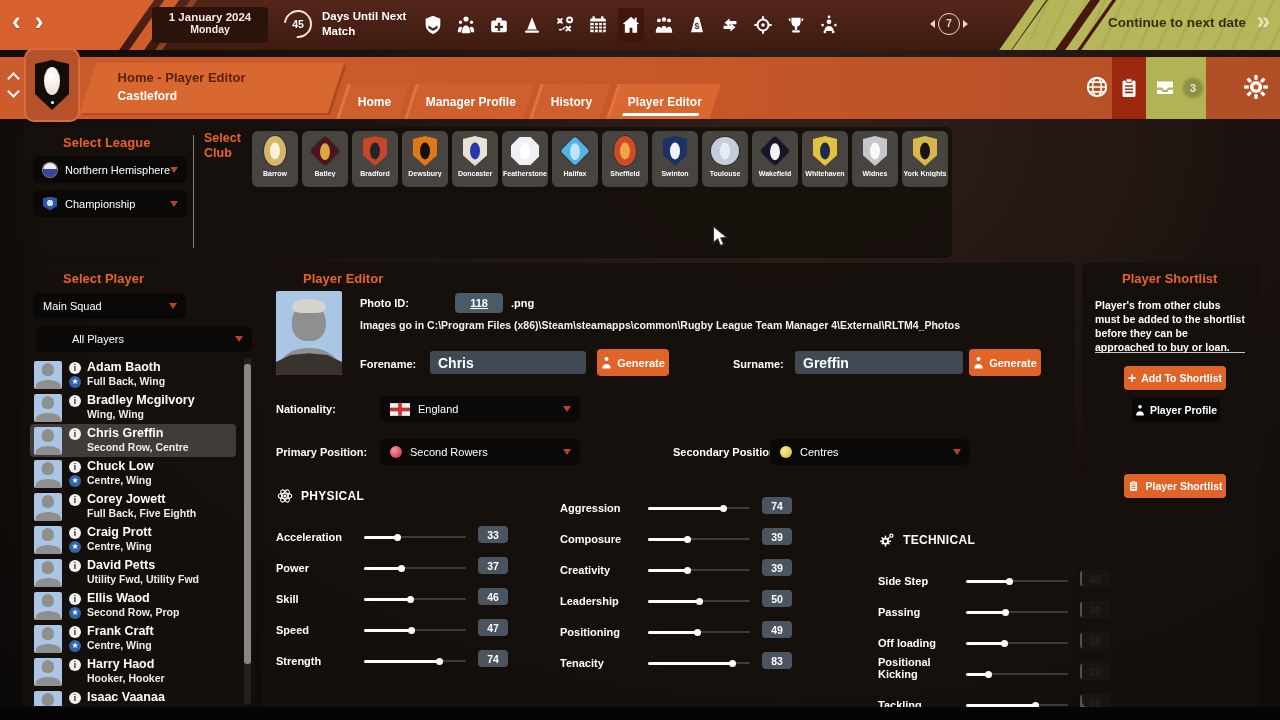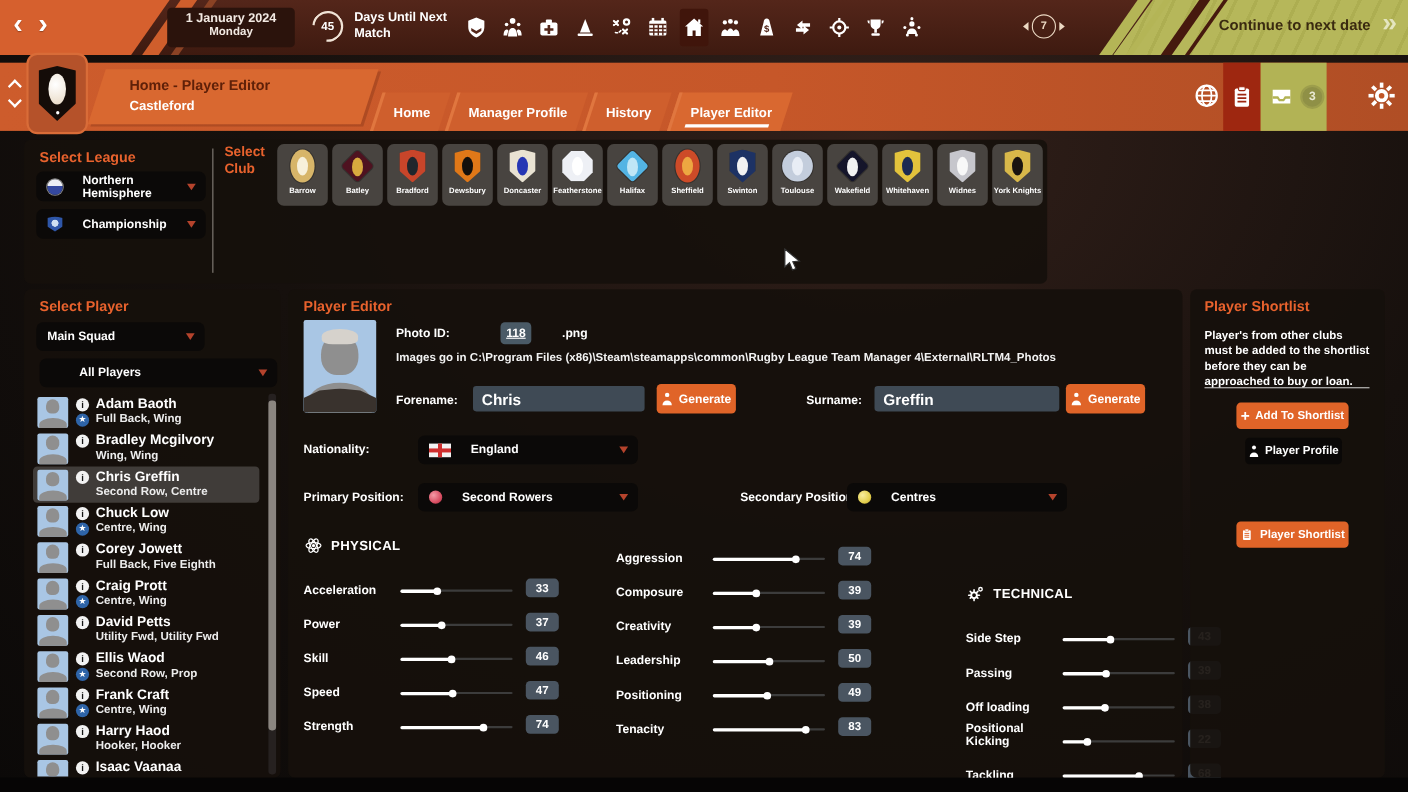--- a/index.html
+++ b/index.html
@@ -63,24 +63,24 @@
   .hdr-olivebox svg { width:24px; height:24px; margin-left:7px; }
   .inbox-count { width:22px; height:22px; margin-left:5px; background:#8f9046; border:2px solid #9d9e4c; border-radius:50%; color:#e9e9d2; font-size:11px; font-weight:bold; text-align:center; line-height:18px; }
   .hdr-gear { position:absolute; left:1242px; top:16px; width:28px; height:28px; }
 
   
   .panel { position:absolute; background:rgba(22,16,12,.93); border-radius:6px; }
   .p-top { left:22px; top:127px; width:930px; height:131px; }
   .p-player { left:22px; top:263px; width:233px; height:444px; }
   .p-editor { left:262px; top:263px; width:813px; height:444px; }
   .p-short { left:1082px; top:263px; width:177px; height:444px; }
-  .ptitle { position:absolute; color:#e8622d; font-size:13px; font-weight:bold; }
+  .ptitle { position:absolute; color:#e8622d; font-size:13px; font-weight:bold;margin-left:27px; }
   .vdiv { position:absolute; left:193px; top:135px; width:1px; height:113px; background:rgba(230,222,214,.55); }
 
-  .dd { position:absolute; background:#0b0908; border-radius:6px; display:flex; align-items:center; padding:0 10px; color:#fff; font-size:11px; font-weight:bold;gap:10px; }
+  .dd { position:absolute; background:#0b0908; border-radius:6px; display:flex; align-items:center; padding:0 10px; color:#fff; font-size:11px; font-weight:normal; }
   .dd .tri { position:absolute; right:9px; top:50%; margin-top:-3px; width:0; height:0; border-left:4.5px solid transparent; border-right:4.5px solid transparent; border-top:6px solid #b5432c; }
   .dd-ico { width:14px; height:14px; margin-right:8px; border-radius:50%; flex:none; }
   .ico-hemi { background:linear-gradient(180deg,#eceef5 46%,#3448a0 46%); box-shadow:0 0 0 1px rgba(255,255,255,.5); }
   .ico-champ { border-radius:0; clip-path:polygon(50% 0,100% 12%,100% 68%,50% 100%,0 68%,0 12%); background:radial-gradient(circle at 50% 42%, #cfe0f2 0 28%, #2e56a8 32%); }
   .dot-red { background:radial-gradient(circle at 35% 35%, #f59aa6, #d94f63 60%, #a62b3f); }
   .dot-yel { background:radial-gradient(circle at 35% 35%, #f7ec9e, #e3cf4e 60%, #b89a28); }
   .flag { width:20px; height:13px; margin-right:8px; flex:none; }
 
   .sel-club-lbl { position:absolute; left:204px; top:131px; color:#e8622d; font-size:12.5px; font-weight:bold; line-height:15px; }
   .club-strip { position:absolute; left:252px; top:131px; display:flex; }
@@ -111,21 +111,21 @@
   .ppos { color:#ececec; font-size:10.5px; font-weight:bold; margin-left:6px; white-space:nowrap; }
   .scrollbar { position:absolute; left:244px; top:358px; width:7px; height:346px; background:#262120; border-radius:3px; }
   .thumb { position:absolute; left:0; top:6px; width:7px; height:300px; background:#8b8680; border-radius:3px; }
 
   
   .photo { position:absolute; left:276px; top:291px; width:66px; height:84px; border-radius:2px; }
   .photo .head { top:14%; width:52%; height:46%; }
   .photo .hair { position:absolute; left:50%; top:10%; width:50%; height:16%; transform:translateX(-50%); background:#d6d2cc; border-radius:50% 50% 30% 30%; }
   .photo .shirt { position:absolute; left:0; bottom:0; width:100%; height:26%; background:#39322d; clip-path:polygon(0 100%,0 40%,22% 8%,50% 0,78% 8%,100% 40%,100% 100%); }
   .lab { position:absolute; color:#fff; font-size:11px; font-weight:bold; }
-  .idbox { position:absolute; left:455px; top:293px; width:28px; height:20px; background:#4a5a66; border-radius:4px; color:#fff; font-size:11px; font-weight:bold; text-align:center; line-height:20px;text-decoration:underline; }
+  .idbox { position:absolute; left:455px; top:293px; width:48px; height:20px; background:#4a5a66; border-radius:4px; color:#fff; font-size:11px; font-weight:bold; text-align:center; line-height:20px;text-decoration:underline; }
   .note { position:absolute; left:360px; top:319px; color:#f2f2f2; font-size:10.5px; font-weight:bold; }
   .tinput { position:absolute; height:23px; background:#3f4a55; border:none; border-radius:3px; color:#fff; font-size:14px; font-weight:bold; font-family:"Liberation Sans",sans-serif; padding:0 8px; }
   .gen { position:absolute; width:72px; height:27px; background:#e06428; border-radius:4px; display:flex; align-items:center; justify-content:center; color:#fff; font-size:11px; font-weight:bold; cursor:pointer; }
   .gen svg { width:11px; height:13px; margin-right:5px; }
 
   .attr-col { position:absolute; width:246px; top:483px; }
   .attr-head { display:flex; align-items:center; height:26px; margin-bottom:3px; color:#fff; font-size:12px; font-weight:bold; letter-spacing:.3px; }
   .attr-head svg { width:18px; height:18px; margin-right:7px; }
   .attr-row { height:31px; display:flex; align-items:flex-end; }
   .attr-label { width:88px; font-size:11px; font-weight:bold; color:#fff; }

